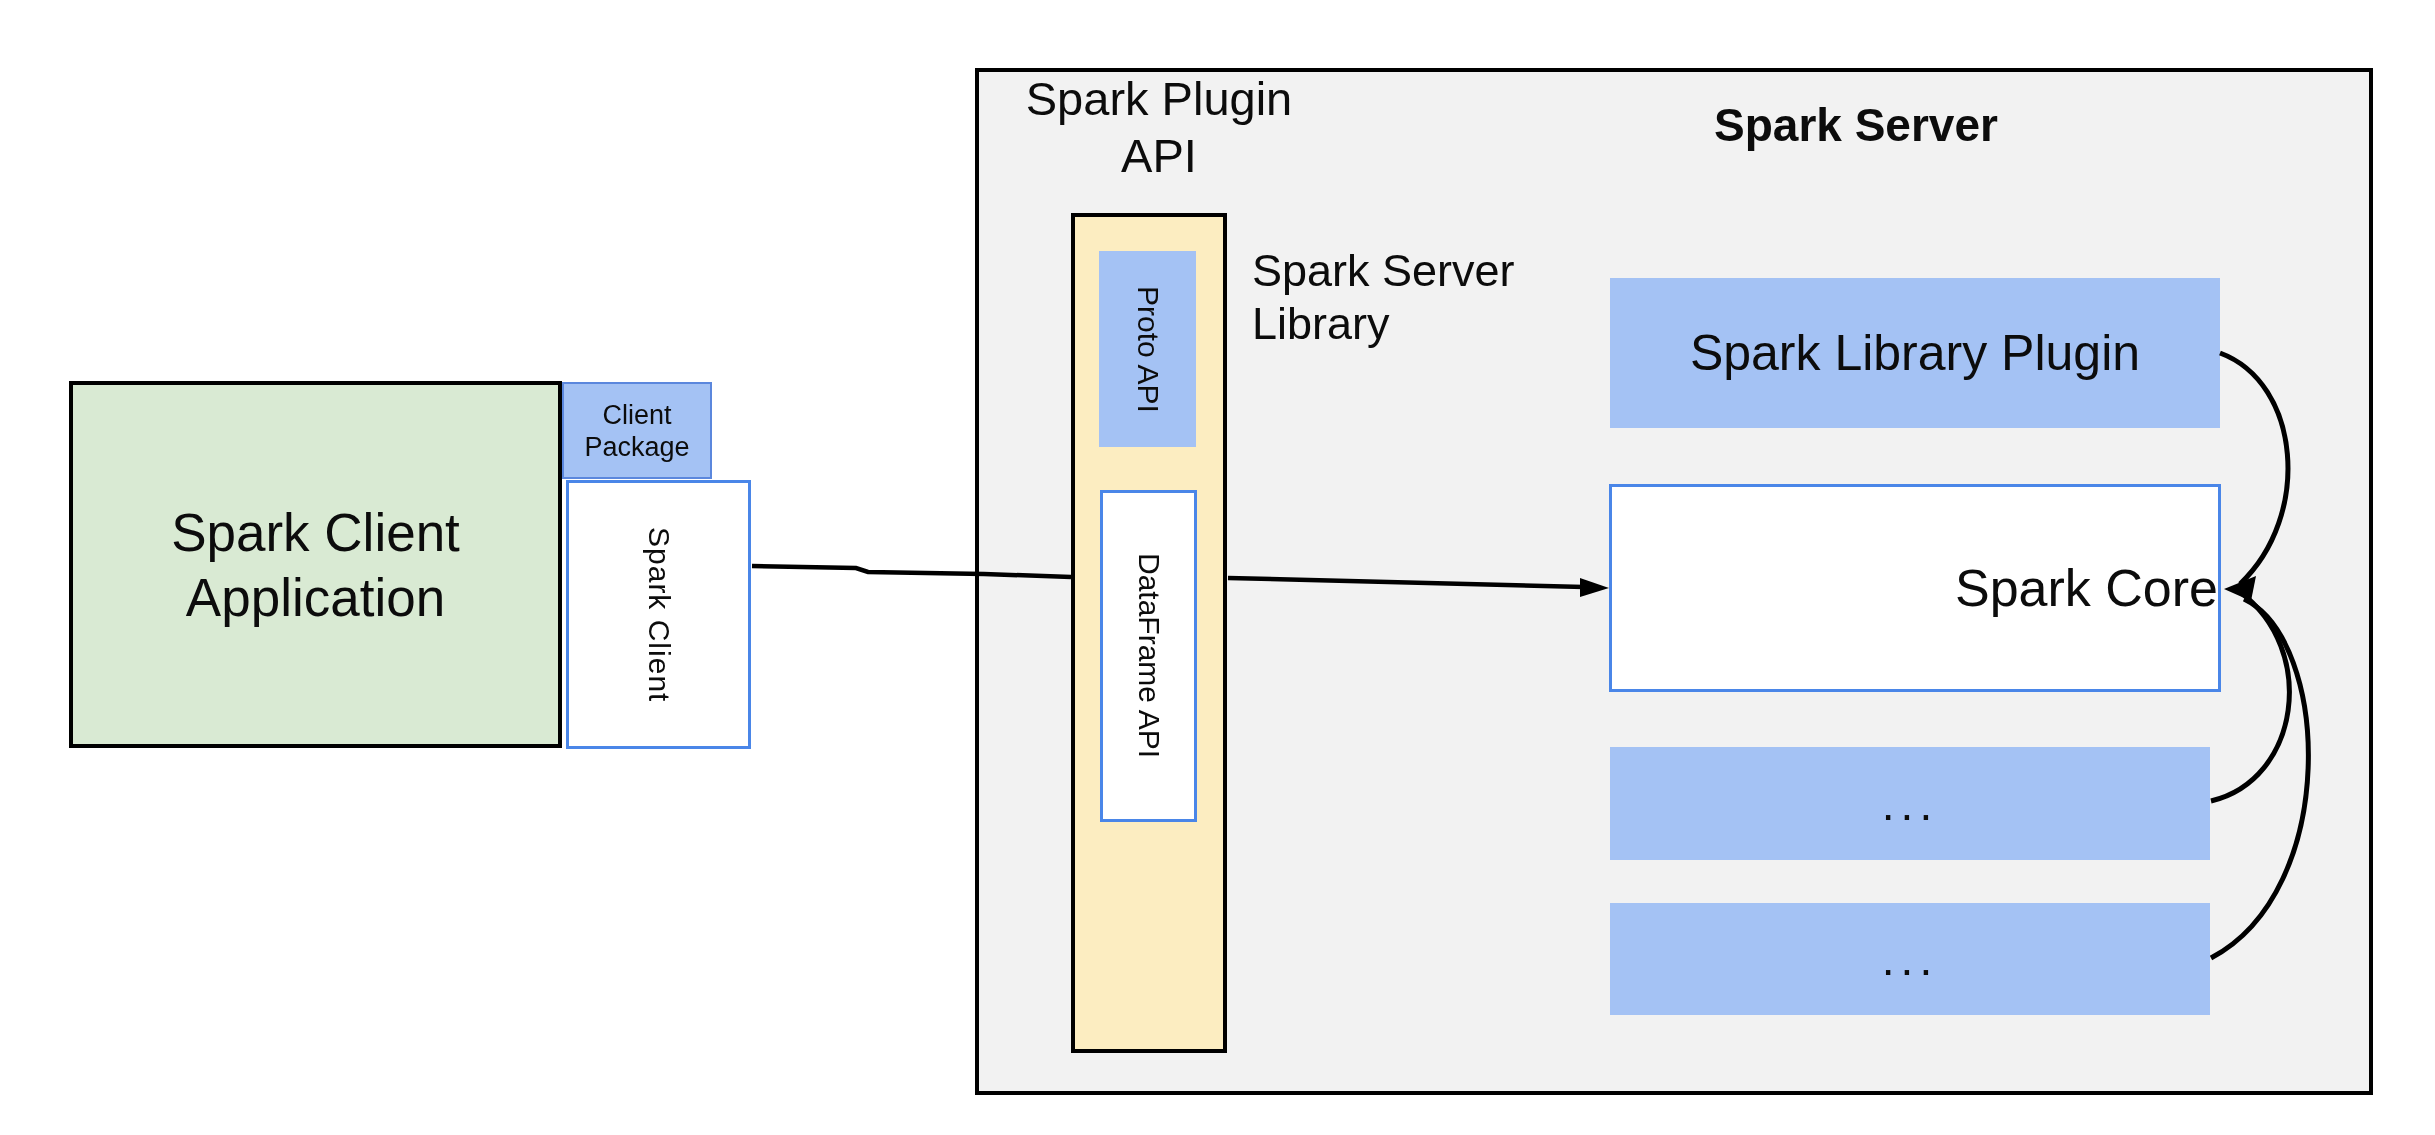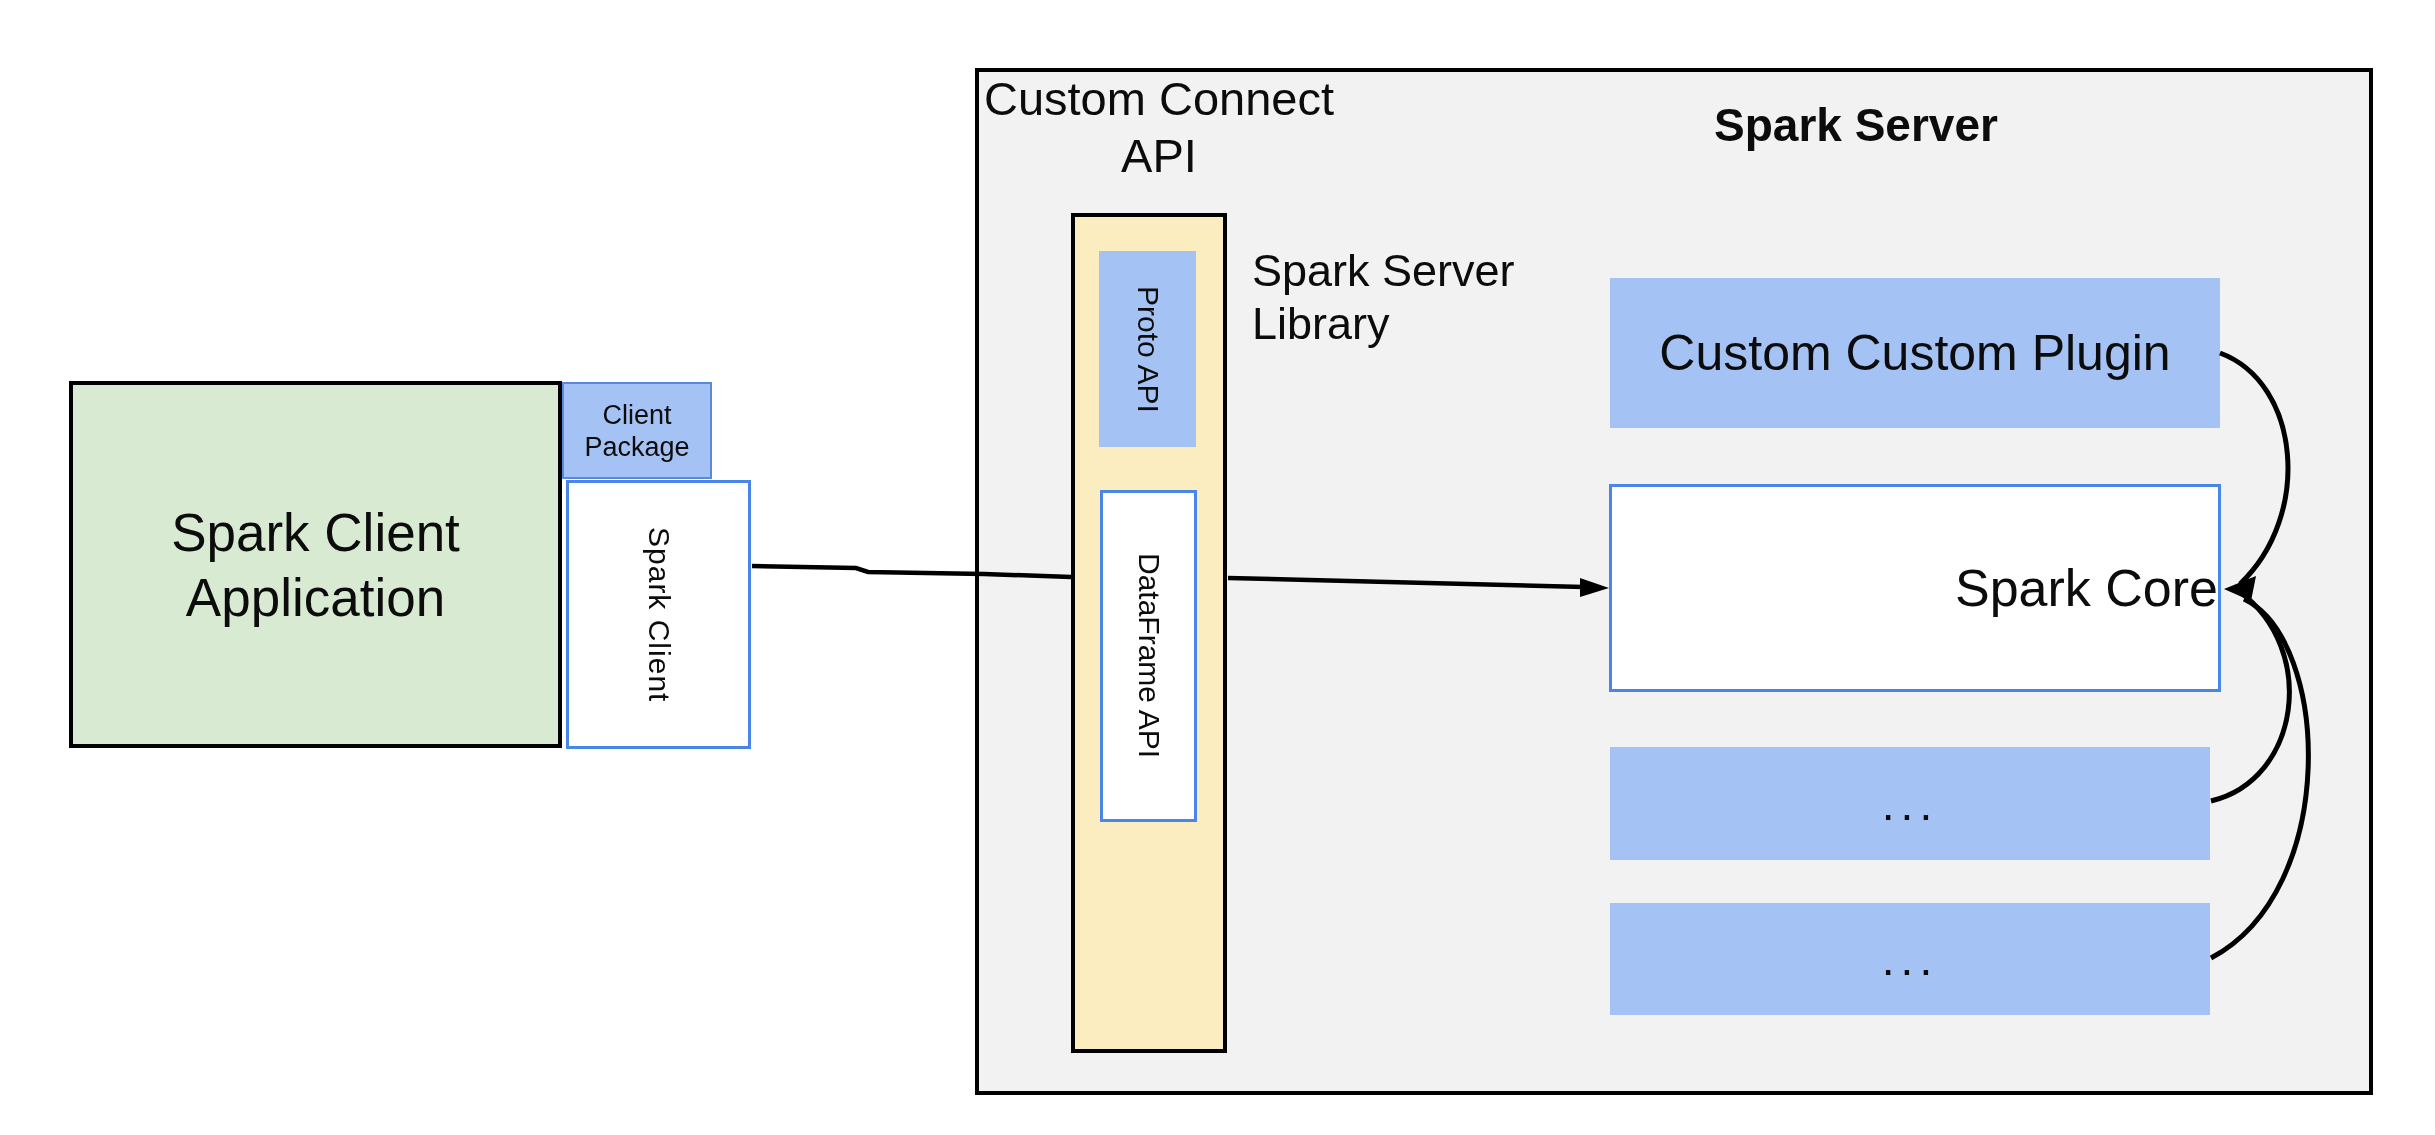--- a/index.html
+++ b/index.html
@@ -97,36 +97,36 @@
 Application</div>
   </div>
   <div class="abs center" id="client-package">
     <div class="lbl pre">Client
 Package</div>
   </div>
   <div class="abs center" id="spark-client">
     <div class="lbl vtext">Spark Client</div>
   </div>
 
-  <div class="abs pre" id="connect-api-label">Custom Connect
+  <div class="abs pre" id="connect-api-label">Spark Plugin
 API</div>
   <div class="abs" id="server-title">Spark Server</div>
 
   <div class="abs" id="server-library"></div>
   <div class="abs center" id="proto-api">
     <div class="lbl vtext">Proto API</div>
   </div>
   <div class="abs center" id="dataframe-api">
     <div class="lbl vtext">DataFrame API</div>
   </div>
   <div class="abs pre" id="server-library-label">Spark Server
 Library</div>
 
   <div class="abs center" id="custom-plugin">
-    <div class="lbl">Custom Custom Plugin</div>
+    <div class="lbl">Spark Library Plugin</div>
   </div>
   <div class="abs center" id="spark-core">
     <div class="lbl">Spark Core</div>
   </div>
   <div class="abs center slot" id="plugin-slot-1">
     <div class="lbl">...</div>
   </div>
   <div class="abs center slot" id="plugin-slot-2">
     <div class="lbl">...</div>
   </div>

